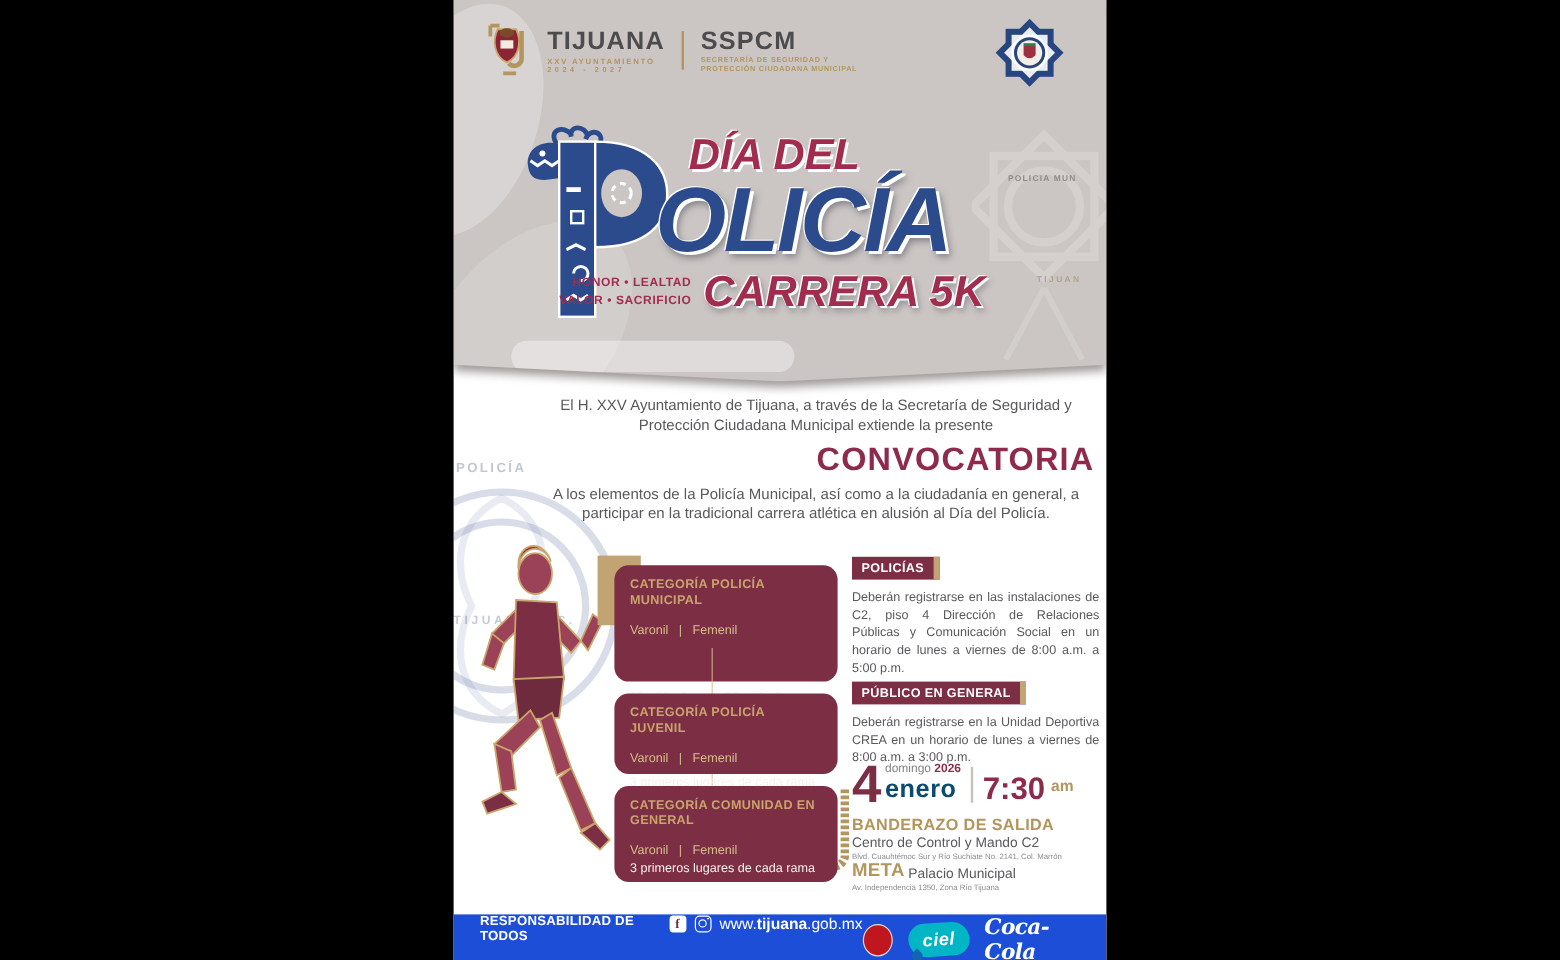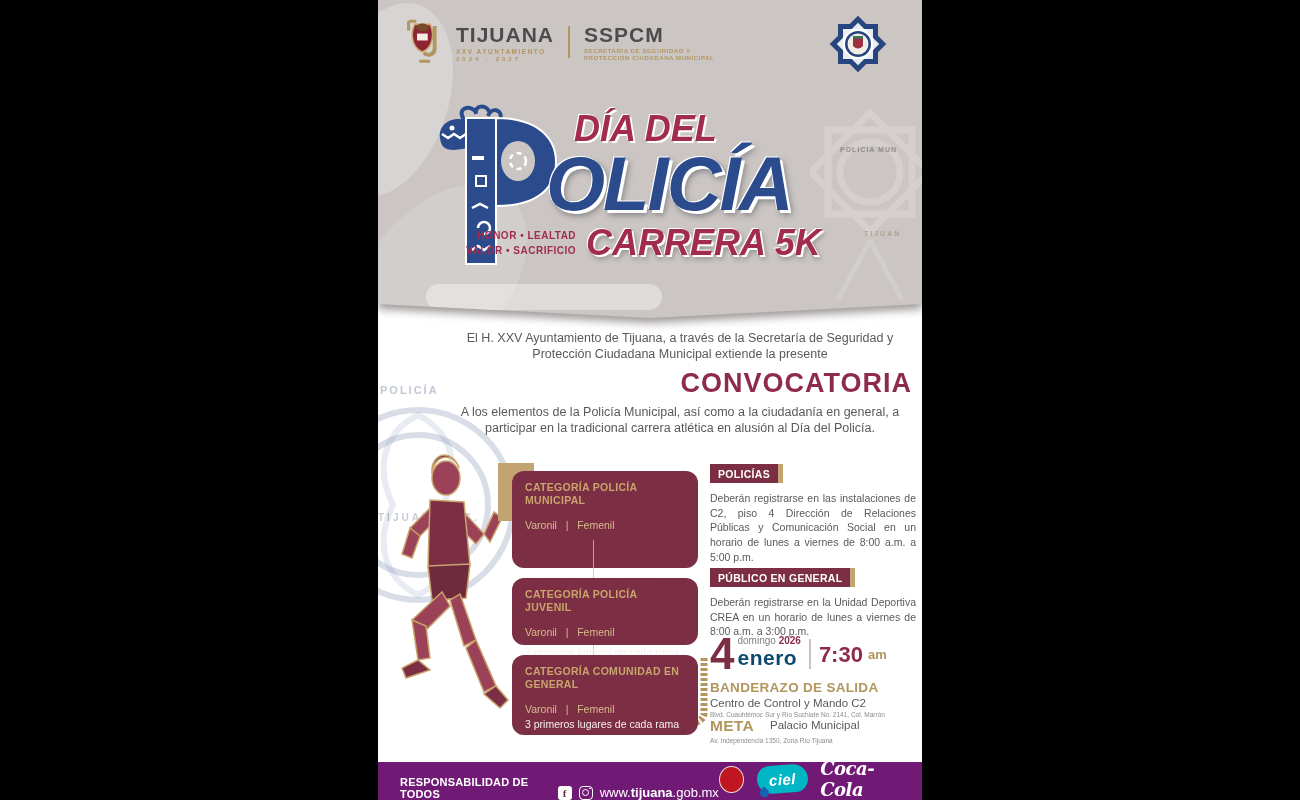--- a/index.html
+++ b/index.html
@@ -91,34 +91,34 @@
   .rt1 { top:491px; } .rt2 { top:595px; }
 
   .event-row { top:634px; display:flex; align-items:flex-start; }
   .ev-day { font-size:44px; font-weight:900; color:#7b2e44; line-height:.9; }
   .ev-stack { margin-left:3px; margin-top:2px; }
   .ev-top { font-size:10px; line-height:1; }
   .ev-weekday { color:#808285; }
   .ev-year { color:#8e2b4a; font-weight:900; }
   .ev-month { font-size:21px; font-weight:900; color:#0c4a6e; letter-spacing:.5px; line-height:1; margin-top:1px; }
   .ev-div { width:2px; height:30px; background:#c7c2c0; margin:5px 8px 0 8px; }
-  .ev-time { font-size:22px; font-weight:900; color:#8e2b4a; margin-top:8px; }
+  .ev-time { font-size:26px; font-weight:900; color:#8e2b4a; margin-top:8px; }
   .ev-mer { font-size:13px; font-weight:bold; color:#b3955e; margin:13px 0 0 5px; }
 
   .loc-title { font-size:13.5px; font-weight:900; color:#b3955e; letter-spacing:.3px; }
   .loc-place { font-size:11.5px; color:#58595b; margin-top:2px; }
   .loc-addr { font-size:6.5px; color:#8a8c8e; margin-top:2px; }
   .start-blk { top:680px; }
   .meta-blk { top:717px; }
-  .meta-line { display:flex; align-items:flex-start; gap:16px; }
+  .meta-line { display:flex; align-items:flex-end; gap:3px; }
   .meta-line .loc-title { font-size:15.5px; }
 
   
-  .footer { position:absolute; left:0; bottom:0; width:544px; height:38px; background:#701a75;
-            display:flex; align-items:flex-end; justify-content:space-between;
+  .footer { position:absolute; left:0; bottom:0; width:544px; height:38px; background:#1d4ed8;
+            display:flex; align-items:flex-start; justify-content:space-between;
             padding:0 14px 0 22px; z-index:6; }
   .slogan { color:#fff; font-size:11px; font-weight:bold; letter-spacing:.2px; }
   .f-center { display:flex; align-items:center; gap:7px; }
   .fb { width:14px; height:14px; background:#fff; border-radius:3px; color:#6e2b3d;
         font-weight:900; font-size:11px; display:flex; align-items:center; justify-content:center;
         font-family:"Liberation Serif", serif; }
   .ig { width:14px; height:14px; border:1.6px solid #fff; border-radius:4px; position:relative; }
   .ig::before { content:""; position:absolute; left:2.6px; top:2.6px; width:5.2px; height:5.2px;
                 border:1.4px solid #fff; border-radius:50%; }
   .ig::after { content:""; position:absolute; right:1px; top:1px; width:1.8px; height:1.8px;

